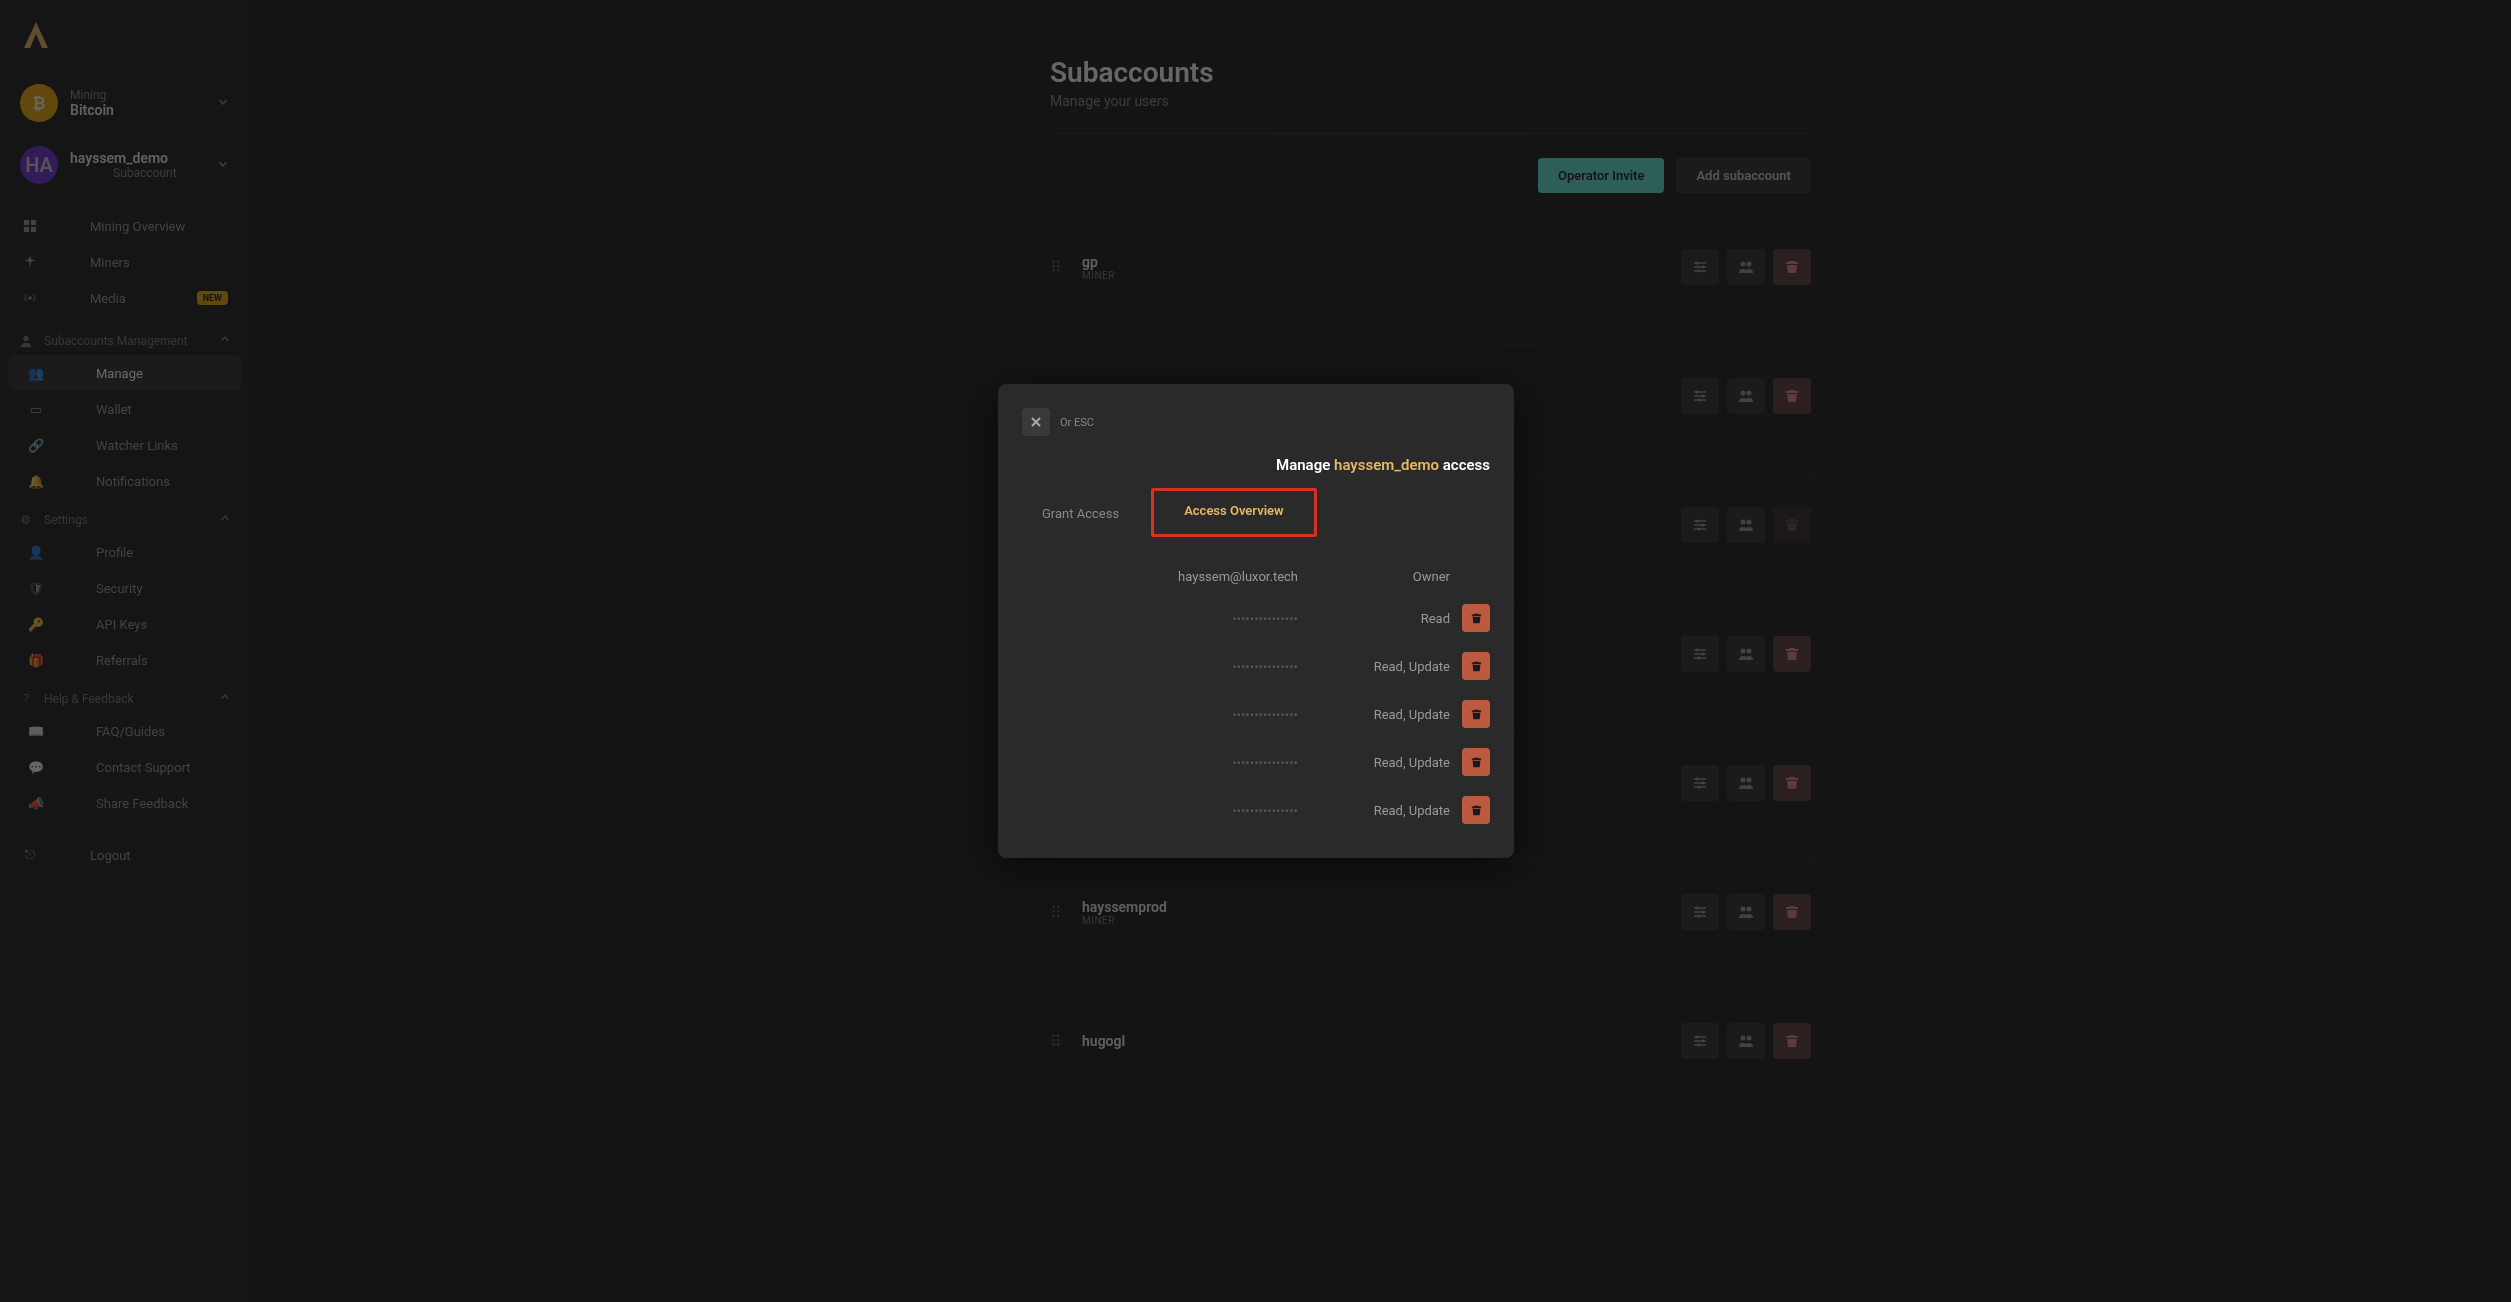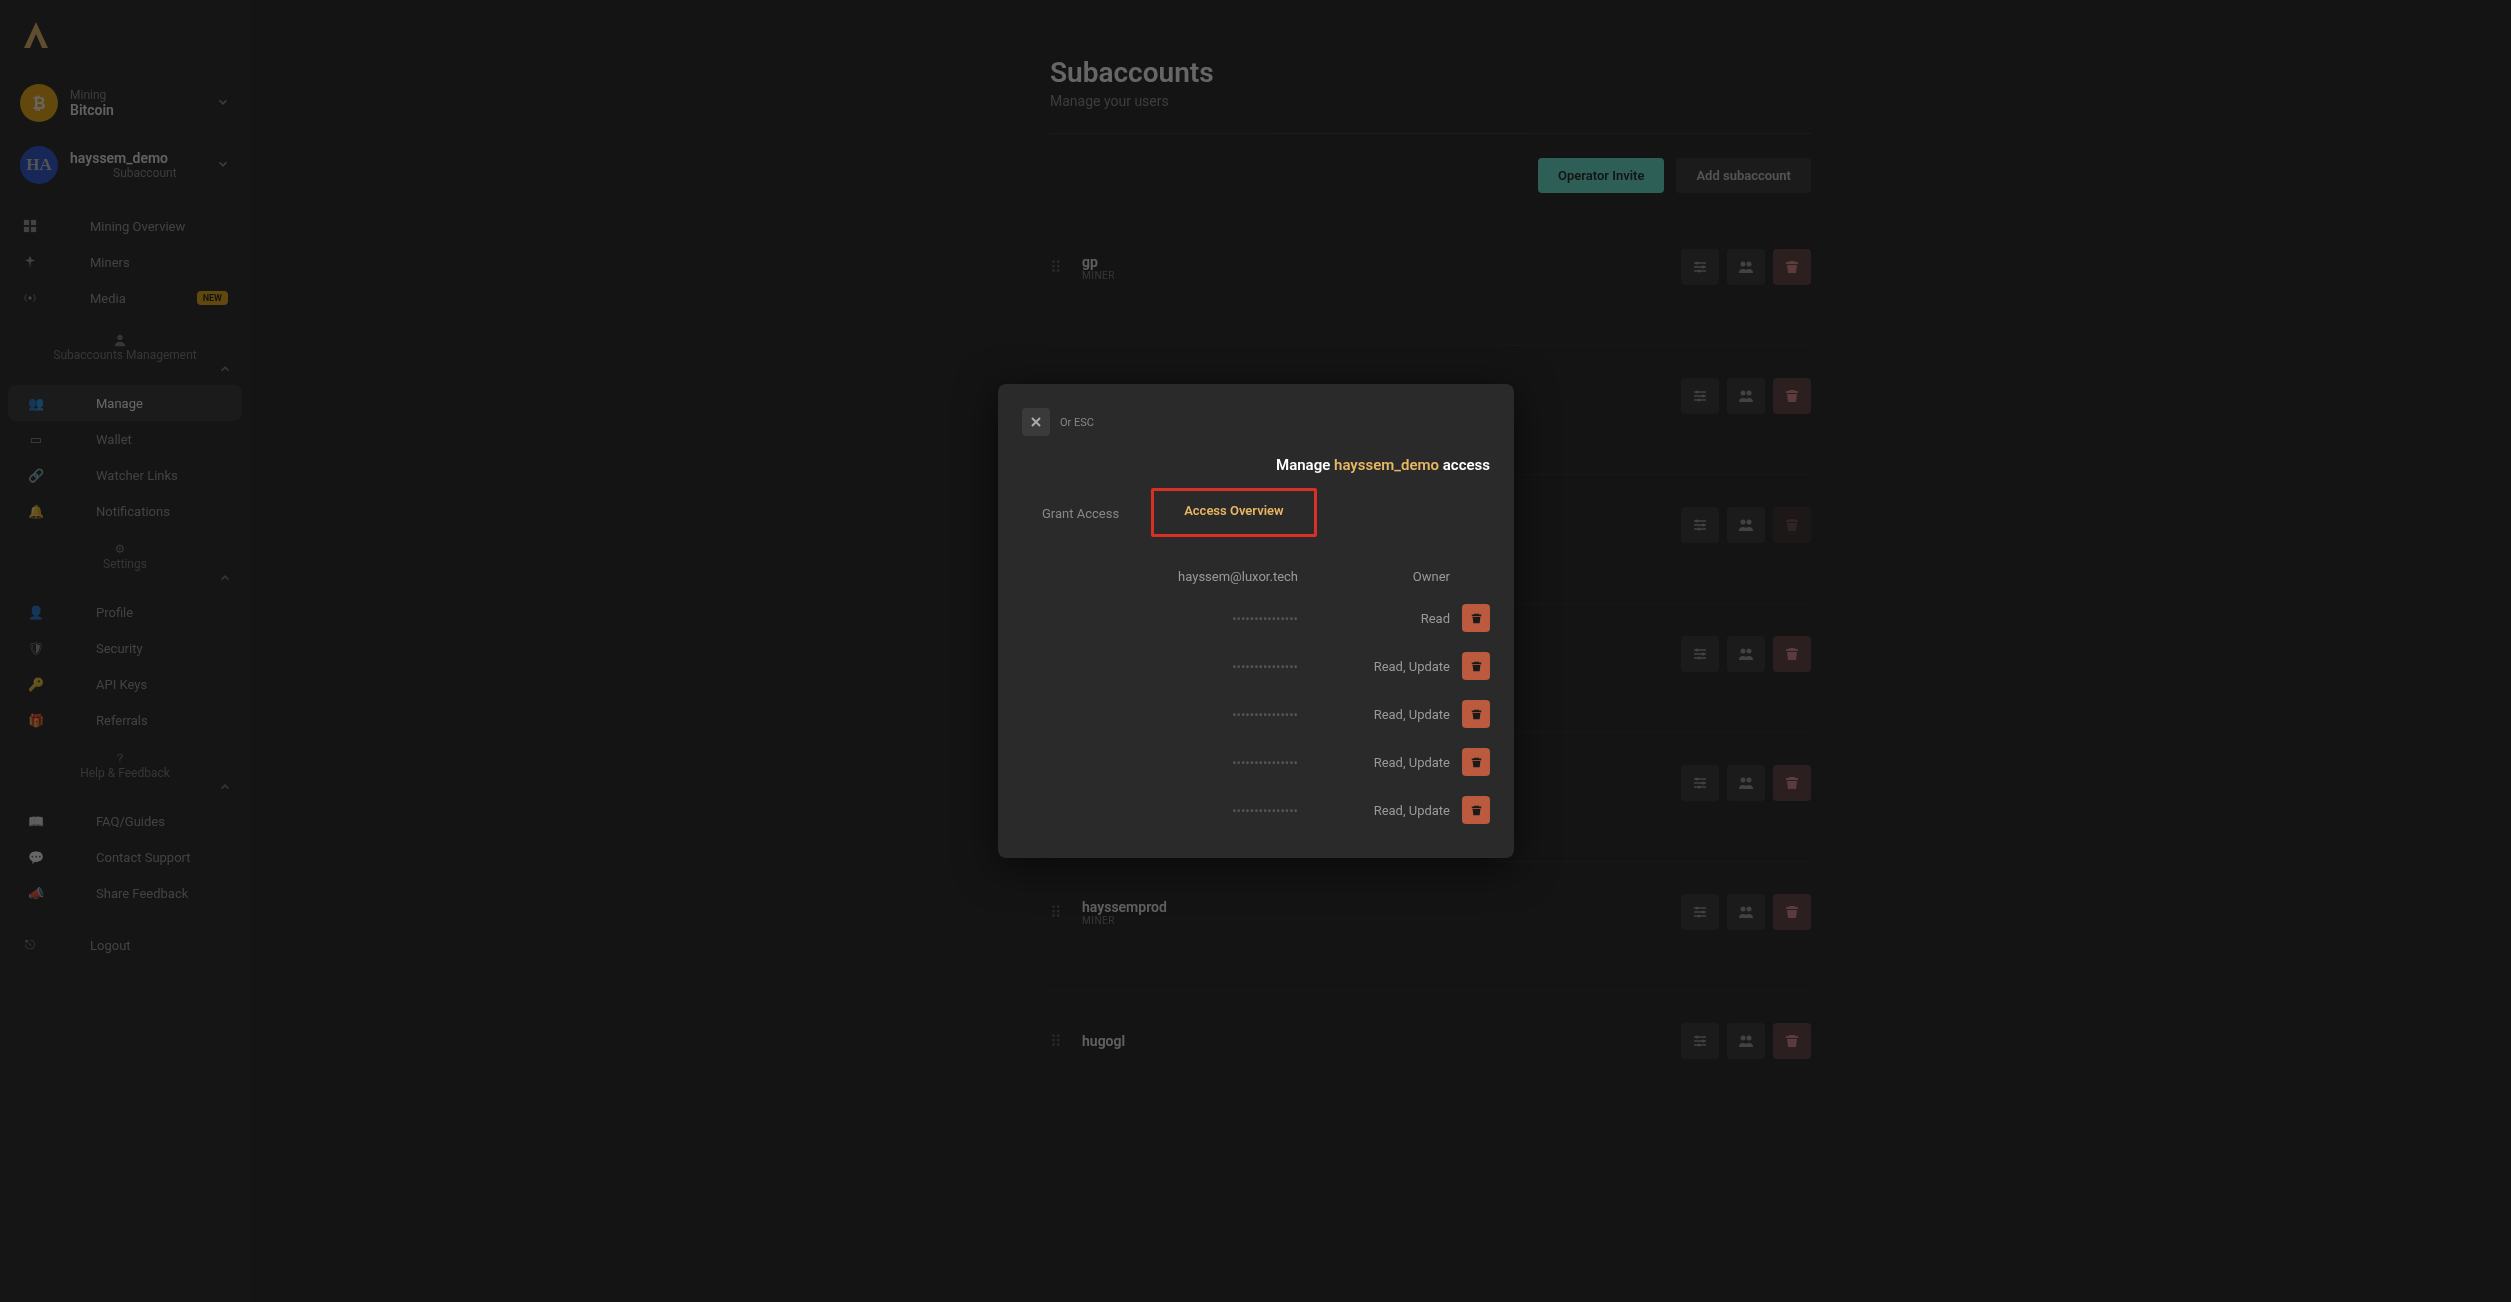--- a/index.html
+++ b/index.html
@@ -73,29 +73,28 @@
       align-items: center;
       padding: 8px 12px;
       border-radius: 8px;
       margin-bottom: 16px;
       cursor: pointer;
     }
     .account-avatar {
       width: 38px;
       height: 38px;
       border-radius: 50%;
-      background: #1d4ed8;
+      background: #6d28d9;
       display: flex;
       align-items: center;
       justify-content: center;
       margin-right: 12px;
-      font-size: 17px;
+      font-size: 20px;
       font-weight: 600;
       color: #ccc;
-      font-family: Liberation Serif, serif;
     }
     .account-info {
       flex: 1;
     }
     .account-name {
       font-size: 14px;
       font-weight: 600;
       color: #eee;
     }
     .account-type {
@@ -137,21 +136,20 @@
       padding: 2px 6px;
       border-radius: 4px;
     }
     .nav-group-header {
       display: flex;
       align-items: center;
       padding: 12px 10px 6px 10px;
       color: #777;
       font-size: 12px;
       cursor: pointer;
-      flex-direction: column;
     }
     .nav-group-header .nav-item-icon {
       margin-right: 10px;
     }
     .nav-group-header .chevron {
       margin-left: auto;
     }
     .nav-group-items .nav-item {
       padding-left: 20px;
     }

